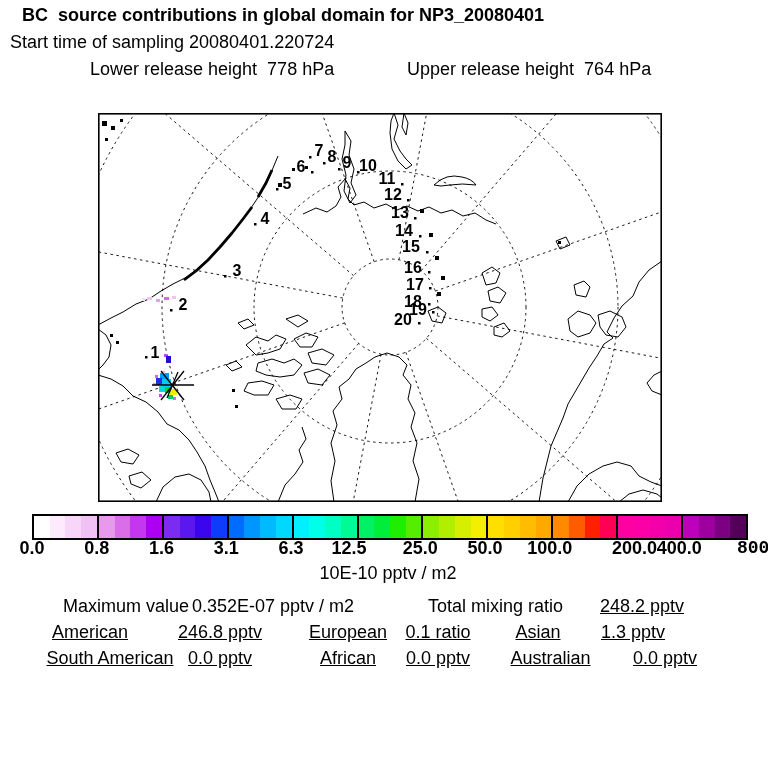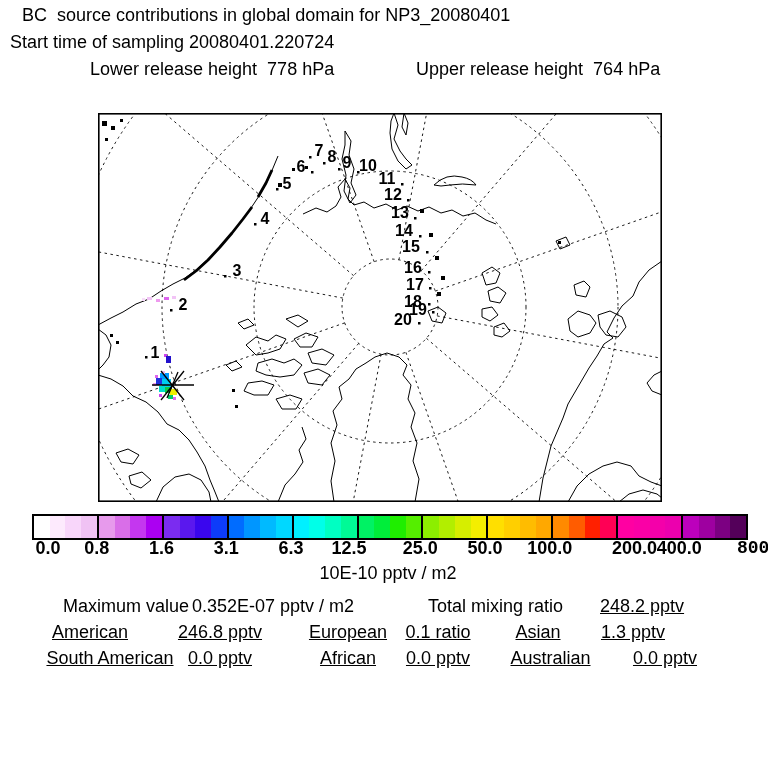--- a/index.html
+++ b/index.html
@@ -1,19 +1,19 @@
 <!DOCTYPE html>
 <html><head>
 <meta charset="utf-8">
 <style>
   html,body{margin:0;padding:0;background:#fff;}
   #figure{position:relative;width:768px;height:768px;background:#fff;overflow:hidden;
           font-family:"Liberation Sans",sans-serif;color:#000;}
   .hline{position:absolute;white-space:pre;font-size:18px;line-height:18px;}
-  .title{font-weight:normal;font-size:18px;}
+  .title{font-weight:bold;font-size:18px;}
   #map-wrap{position:absolute;left:98px;top:113px;width:564px;height:389px;}
   #colorbar{position:absolute;left:32px;top:514px;width:712px;height:22px;
             display:flex;border:2px solid #000;box-sizing:content-box;}
   .cb-seg{display:flex;flex:1;}
   .cb-seg + .cb-seg{border-left:2px solid #000;}
   .cb-cell{flex:1;}
   #cb-ticks{position:absolute;left:32px;top:538px;width:712px;height:20px;}
   #cb-ticks span{position:absolute;transform:translateX(-50%);font-weight:bold;
                  font-size:18px;white-space:nowrap;}
   #units{position:absolute;left:32px;top:563px;width:712px;text-align:center;
@@ -22,21 +22,21 @@
   .num{text-align:center;display:inline-block;text-decoration:underline;}
 </style>
 </head>
 <body>
 
 <div id="figure">
 
   <div class="hline title" style="left:22px;top:6px">BC  source contributions in global domain for NP3_20080401</div>
   <div class="hline" style="left:10px;top:33px">Start time of sampling 20080401.220724</div>
   <div class="hline" style="left:90px;top:60px">Lower release height  778 hPa</div>
-  <div class="hline" style="left:416px;top:60px">Upper release height  764 hPa</div>
+  <div class="hline" style="left:407px;top:60px">Upper release height  764 hPa</div>
 
   <div id="map-wrap">
     <svg id="map-svg" width="564" height="389" viewBox="0 0 564 389">
         <defs>
           <clipPath id="mapclip">
             <rect x="0" y="0" width="564" height="389"></rect>
           </clipPath>
         </defs>
         <g clip-path="url(#mapclip)">
           <circle cx="292" cy="194" r="48" fill="none" stroke="#000" stroke-width="0.9" stroke-dasharray="2.5 3.5"></circle>
@@ -240,21 +240,21 @@
         <div class="cb-cell" style="background: rgb(236, 0, 174);"></div>
       </div>
       <div class="cb-seg">
         <div class="cb-cell" style="background: rgb(188, 0, 188);"></div>
         <div class="cb-cell" style="background: rgb(158, 0, 160);"></div>
         <div class="cb-cell" style="background: rgb(124, 0, 130);"></div>
         <div class="cb-cell" style="background: rgb(84, 0, 90);"></div>
       </div>
     </div>
   <div id="cb-ticks">
-      <span style="left: 16px; text-align: center;">0.0</span>
+      <span style="left: 0px; text-align: center;">0.0</span>
       <span style="left: 64.7273px;">0.8</span>
       <span style="left: 129.455px;">1.6</span>
       <span style="left: 194.182px;">3.1</span>
       <span style="left: 258.909px;">6.3</span>
       <span style="left: 317px;">12.5</span>
       <span style="left: 388.364px;">25.0</span>
       <span style="left: 453.091px;">50.0</span>
       <span style="left: 517.818px;">100.0</span>
       <span style="left: 582.545px; margin-left: 20px;">200.0</span>
       <span style="left: 647.273px;">400.0</span>

